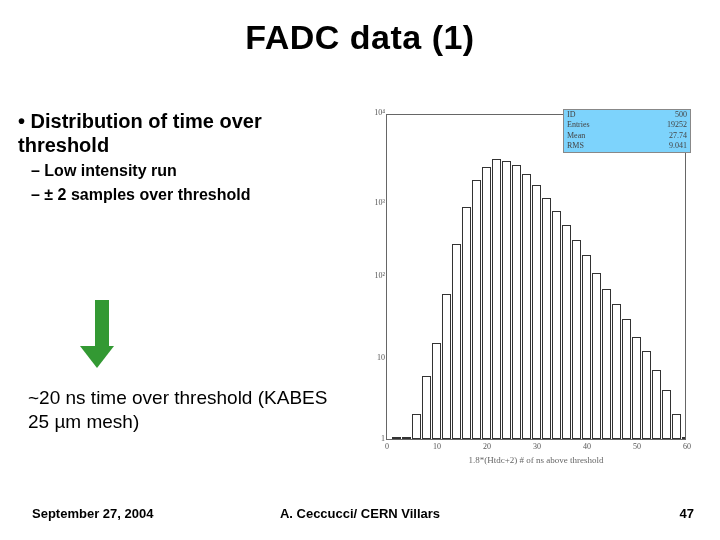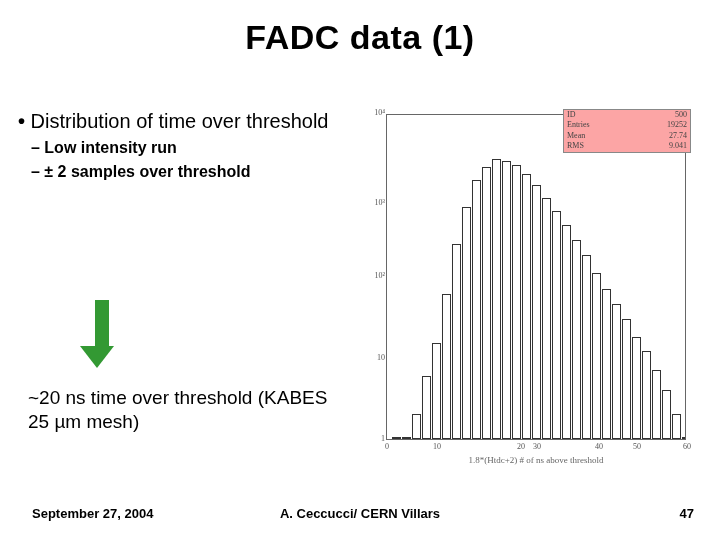--- a/index.html
+++ b/index.html
@@ -1,35 +1,35 @@
 <!DOCTYPE html>
 <html><head>
 <meta charset="utf-8">
 <style>
   * { box-sizing: border-box; margin: 0; padding: 0; }
   html, body { width: 720px; height: 540px; font-family: Arial, Helvetica, sans-serif; background: #fff; color: #000; }
   .slide { position: relative; width: 720px; height: 540px; }
   .title { position: absolute; top: 18px; left: 0; width: 100%; text-align: center; font-size: 34px; font-weight: bold; letter-spacing: 0.5px; }
   .body-left { position: absolute; top: 110px; left: 18px; width: 330px; }
-  .b1 { font-size: 20px; font-weight: normal; line-height: 1.18; }
+  .b1 { font-size: 20px; font-weight: bold; line-height: 1.18; }
   .b1::before { content: "• "; font-weight: bold; }
   .sub { font-size: 16px; font-weight: bold; line-height: 1.25; padding-left: 28px; text-indent: -15px; margin-top: 4px; }
   .sub::before { content: "– "; }
   .arrow-wrap { position: absolute; top: 300px; left: 90px; }
   .arrow-shaft { width: 14px; height: 46px; background: #339933; margin: 0 auto; }
   .arrow-head { width: 0; height: 0; border-left: 17px solid transparent; border-right: 17px solid transparent; border-top: 22px solid #339933; margin-left: -10px; }
   .conclusion { position: absolute; top: 386px; left: 28px; width: 320px; font-size: 19px; line-height: 1.25; }
   .footer { position: absolute; bottom: 14px; left: 0; width: 100%; height: 20px; font-size: 13px; font-weight: bold; }
   .f-left { position: absolute; left: 32px; }
   .f-center { position: absolute; left: 0; width: 100%; text-align: center; }
   .f-right { position: absolute; right: 26px; }
 
   .chart { position: absolute; top: 108px; left: 362px; width: 330px; height: 362px; }
   .chart-frame { position: absolute; top: 6px; left: 24px; width: 300px; height: 326px; border: 1px solid #666; }
-  .statbox { position: absolute; top: -6px; right: -6px; width: 128px; border: 1px solid #888; background: #fca5a5; font-size: 8px; font-family: "Times New Roman", serif; color: #444; }
+  .statbox { position: absolute; top: -6px; right: -6px; width: 128px; border: 1px solid #888; background: #7dd3fc; font-size: 8px; font-family: "Times New Roman", serif; color: #444; }
   .statrow { display: flex; justify-content: space-between; padding: 0 3px; line-height: 1.3; }
   .ytick { position: absolute; left: -20px; width: 18px; text-align: right; font-size: 8px; color: #555; font-family: "Times New Roman", serif; }
   .xtick { position: absolute; bottom: -12px; width: 24px; text-align: center; font-size: 8px; color: #555; font-family: "Times New Roman", serif; }
   .xlabel { position: absolute; bottom: -26px; left: 0; width: 100%; text-align: center; font-size: 9px; color: #666; font-family: "Times New Roman", serif; }
   .bars { position: absolute; left: 0; bottom: 0; width: 100%; height: 100%; overflow: hidden; }
 </style>
 </head>
 <body>
 
 <div class="slide">
@@ -104,23 +104,23 @@
       <div id="yticks">
           <div class="ytick" style="bottom: -4px;">1</div>
           <div class="ytick" style="bottom: 77.5px;">10</div>
           <div class="ytick" style="bottom: 159px;">10²</div>
           <div class="ytick" style="bottom: 232px;">10³</div>
           <div class="ytick" style="bottom: 322px;">10⁴</div>
         </div>
       <div id="xticks">
           <div class="xtick" style="left: -12px;">0</div>
           <div class="xtick" style="left: 38px;">10</div>
-          <div class="xtick" style="left: 88px; margin-left: 34px;">20</div>
+          <div class="xtick" style="left: 88px;">20</div>
           <div class="xtick" style="left: 138px;">30</div>
-          <div class="xtick" style="left: 200px;">40</div>
+          <div class="xtick" style="left: 188px;">40</div>
           <div class="xtick" style="left: 238px;">50</div>
           <div class="xtick" style="left: 288px;">60</div>
         </div>
       <div class="xlabel">1.8*(Htdc+2)  # of ns above threshold</div>
     </div>
   </div>
 
   <div class="footer">
     <span class="f-left">September 27, 2004</span>
     <span class="f-center">A. Ceccucci/ CERN    Villars</span>

